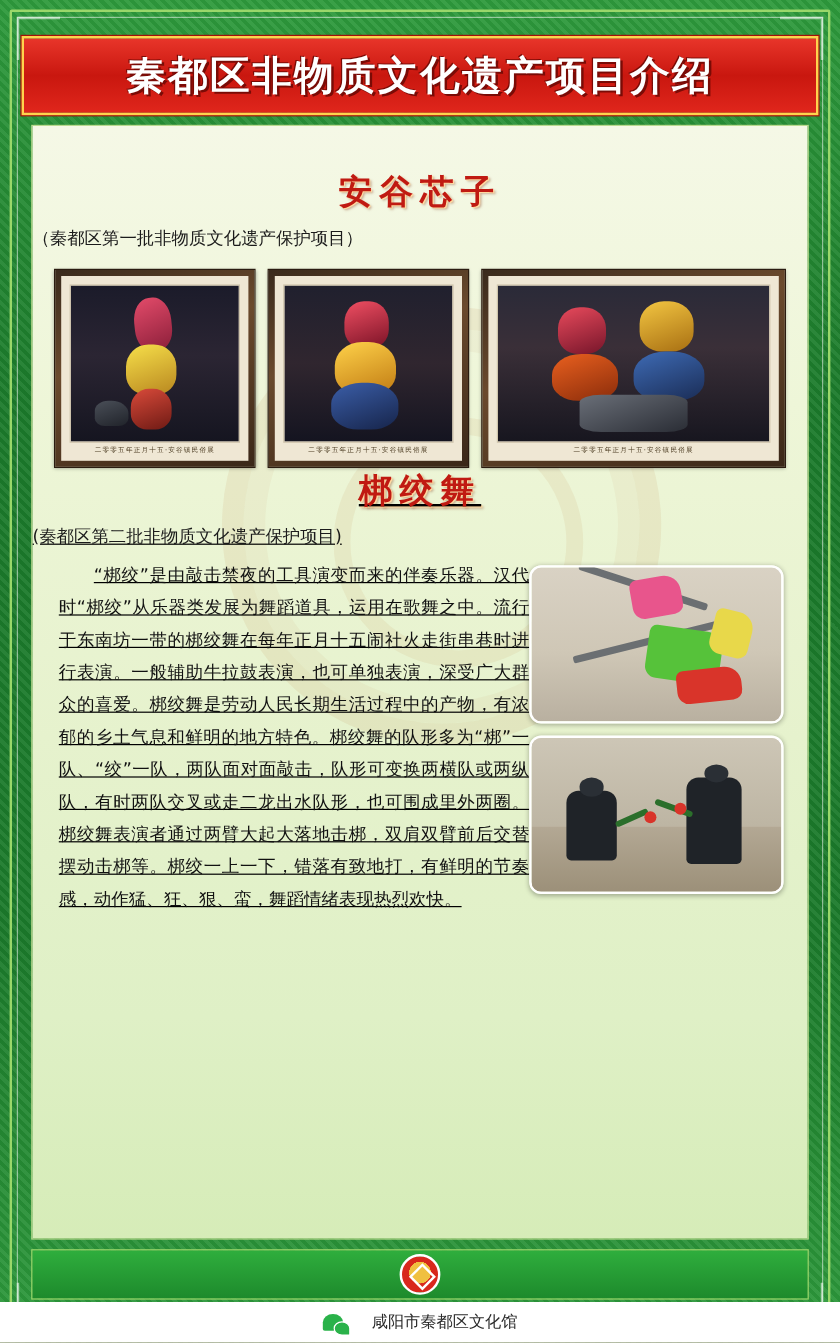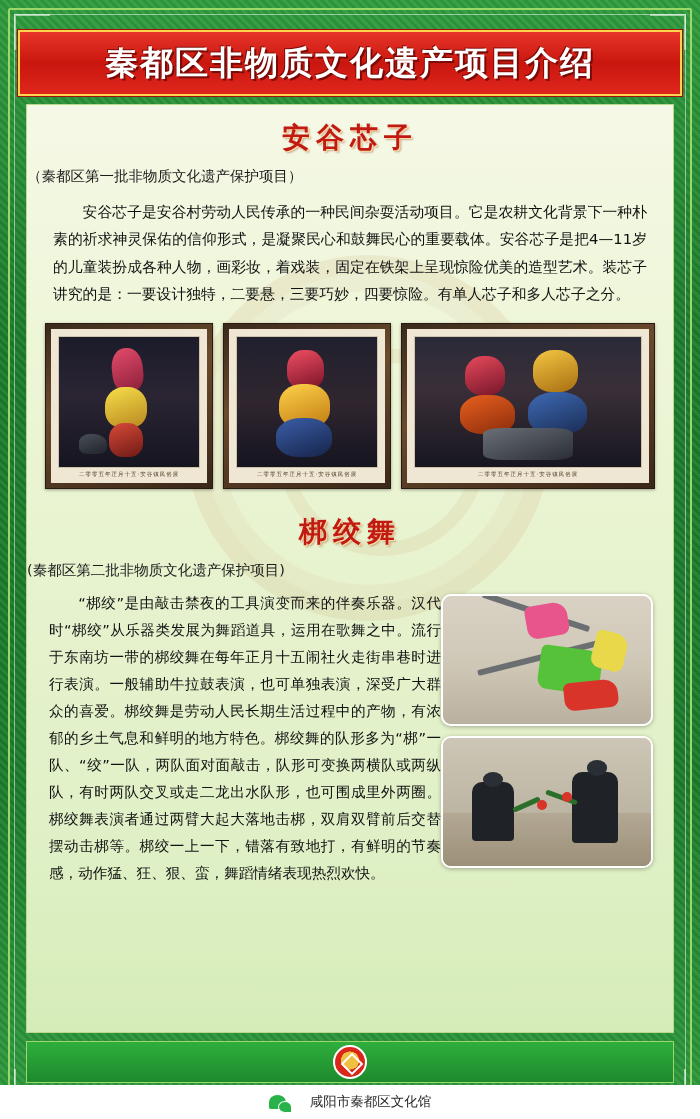--- a/index.html
+++ b/index.html
@@ -121,21 +121,21 @@
     position: relative;
     color: #111111;
     font-size: 14.8px;
     line-height: 1.85;
     text-align: justify;
     text-justify: inter-ideograph;
     margin: 12px 26px 0 26px;
     text-indent: 2em;
   }
   .sec1 {
-    padding-top: 14px;
+    padding-top: 36px;
     border-radius: 32px;
   }
   
   .photo-row {
     position: relative;
     display: flex;
     gap: 10px;
     margin: 16px 18px 0 18px;
     align-items: stretch;
   }
@@ -189,21 +189,21 @@
   .f1d { left: 14%; top: 74%; width: 20%; height: 16%; background: linear-gradient(160deg,#4a4f58,#20232a); border-radius: 40% 50% 30% 30%; }
   .f2a { left: 36%; top: 10%; width: 26%; height: 30%; background: linear-gradient(160deg,#f04f63,#7a1226); }
   .f2b { left: 30%; top: 36%; width: 36%; height: 34%; background: linear-gradient(160deg,#ffd24a,#c07a12); }
   .f2c { left: 28%; top: 62%; width: 40%; height: 30%; background: linear-gradient(160deg,#3b5ea8,#16244a); }
   .f3a { left: 22%; top: 14%; width: 18%; height: 30%; background: linear-gradient(160deg,#e84a5c,#76152a); }
   .f3b { left: 52%; top: 10%; width: 20%; height: 32%; background: linear-gradient(160deg,#f3c642,#a86f12); }
   .f3c { left: 20%; top: 44%; width: 24%; height: 30%; background: linear-gradient(160deg,#e9601f,#8a2c0a); }
   .f3d { left: 50%; top: 42%; width: 26%; height: 32%; background: linear-gradient(160deg,#3e6bb5,#1a2c55); }
   .f3e { left: 30%; top: 70%; width: 40%; height: 24%; background: linear-gradient(160deg,#6a6f78,#2a2d35); border-radius: 20%; }
   
-  .sec2 { padding-top: 24px; }
+  .sec2 { padding-top: 0; text-decoration: underline; }
   .two-col {
     position: relative;
     display: flex;
     margin: 10px 20px 0 22px;
     gap: 0;
   }
   .col-text {
     flex: 1 1 auto;
     color: #111111;
     font-size: 14.6px;
@@ -362,21 +362,20 @@
   <div class="header-band">
     <div class="header-title">秦都区非物质文化遗产项目介绍</div>
   </div>
 
   <div class="content">
     <div class="watermark"></div>
 
     <div class="sec1">
       <div class="sec-title">安谷芯子</div>
       <div class="sec-sub">（秦都区第一批非物质文化遗产保护项目）</div>
-      <div class="body-text">安谷芯子是安谷村劳动人民传承的一种民间杂耍活动项目。它是农耕文化背景下一种朴素的祈求神灵保佑的信仰形式，是凝聚民心和鼓舞民心的重要载体。安谷芯子是把4—11岁的儿童装扮成各种人物，画彩妆，着戏装，固定在铁架上呈现惊险优美的造型艺术。装芯子讲究的是：一要设计独特，二要悬，三要巧妙，四要惊险。有单人芯子和多人芯子之分。</div>
 
       <div class="photo-row">
         <div class="photo-frame">
           <div class="photo-mat">
             <div class="photo-img">
               <div class="scene s1">
                 <div class="fig f1a"></div>
                 <div class="fig f1b"></div>
                 <div class="fig f1c"></div>
                 <div class="fig f1d"></div>

